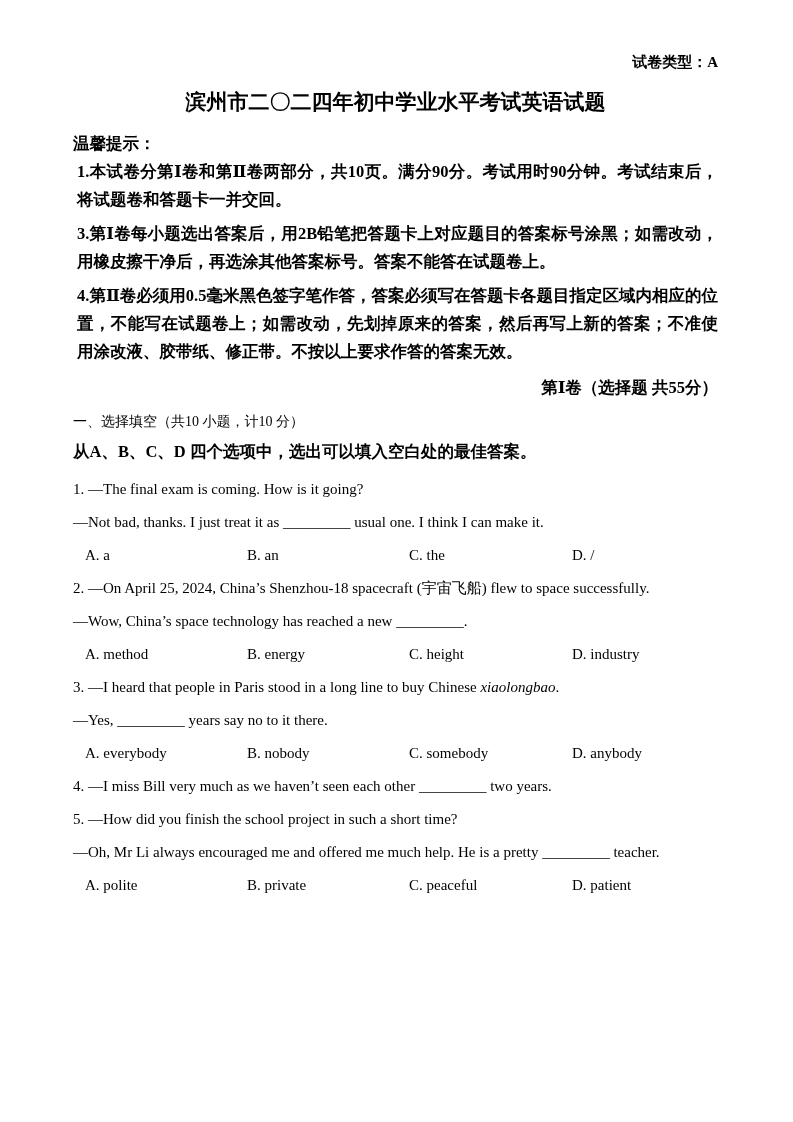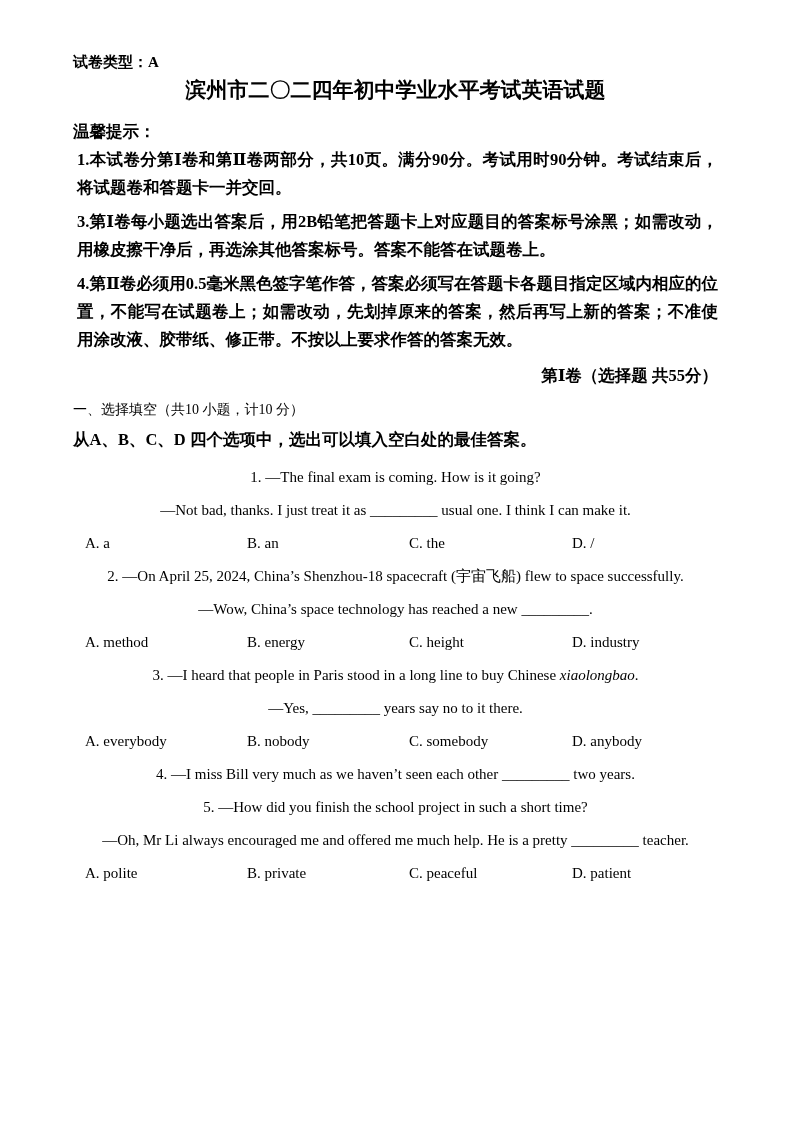--- a/index.html
+++ b/index.html
@@ -12,31 +12,31 @@
     height: 1122px;
     box-sizing: border-box;
     margin: 0 auto;
     padding: 52px 75px 30px 73px;
     background: #ffffff;
     color: #000000;
     font-family: "Liberation Serif", "DejaVu Serif", serif;
     overflow: hidden;
   }
   .paper-type {
-    text-align: left;
+    text-align: right;
     font-weight: bold;
     font-size: 15px;
     line-height: 20px;
   }
   .title {
     text-align: center;
     font-weight: bold;
     font-size: 21px;
     line-height: 28px;
-    margin: 4px 0 14px 0;
+    margin: 16px 0 14px 0;
   }
   .notice-heading {
     font-weight: bold;
     font-size: 16.5px;
     line-height: 28px;
   }
   .notice-item {
     font-weight: bold;
     font-size: 16.5px;
     line-height: 28px;
@@ -59,21 +59,20 @@
   .section-instruction {
     font-weight: bold;
     font-size: 16.5px;
     line-height: 28px;
     margin: 2px 0 4px 0;
   }
   .q-line {
     font-size: 15px;
     line-height: 20px;
     margin: 13px 0;
-    text-align: center;
   }
   .q-options {
     display: grid;
     grid-template-columns: 162px 162px 163px auto;
     font-size: 15px;
     line-height: 20px;
     margin: 13px 12px;
   }
   .q-option {
     white-space: nowrap;

